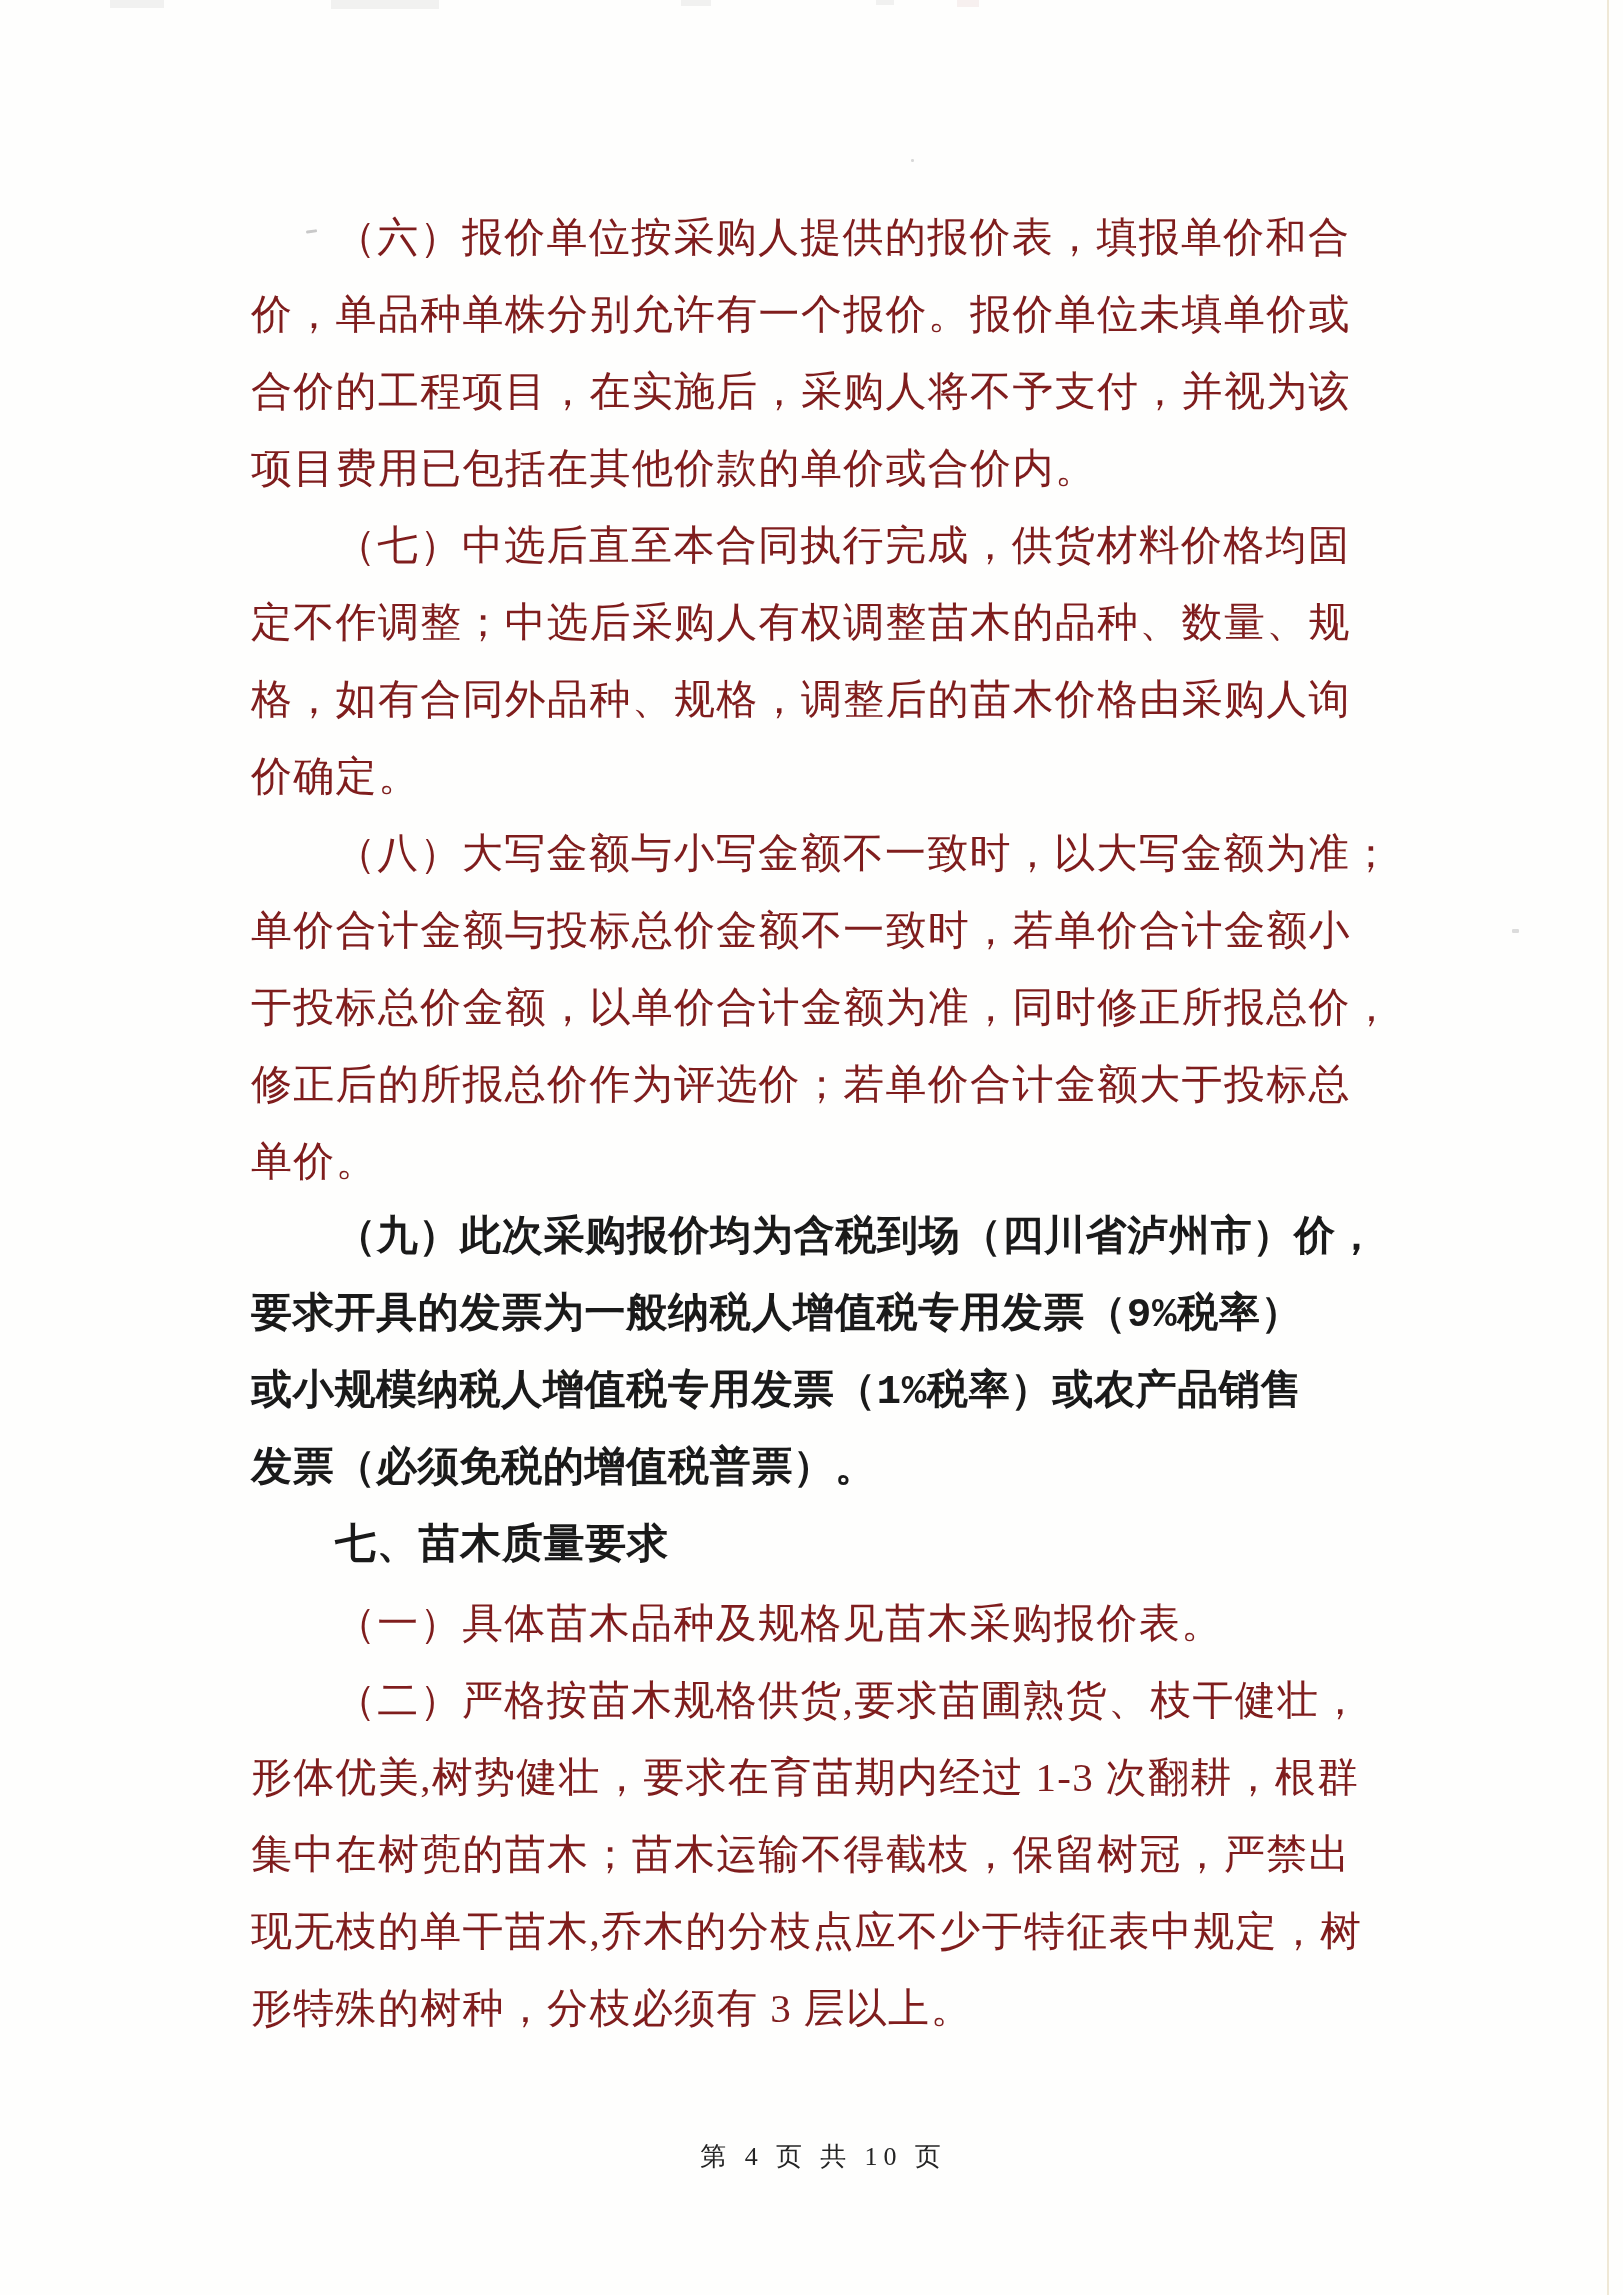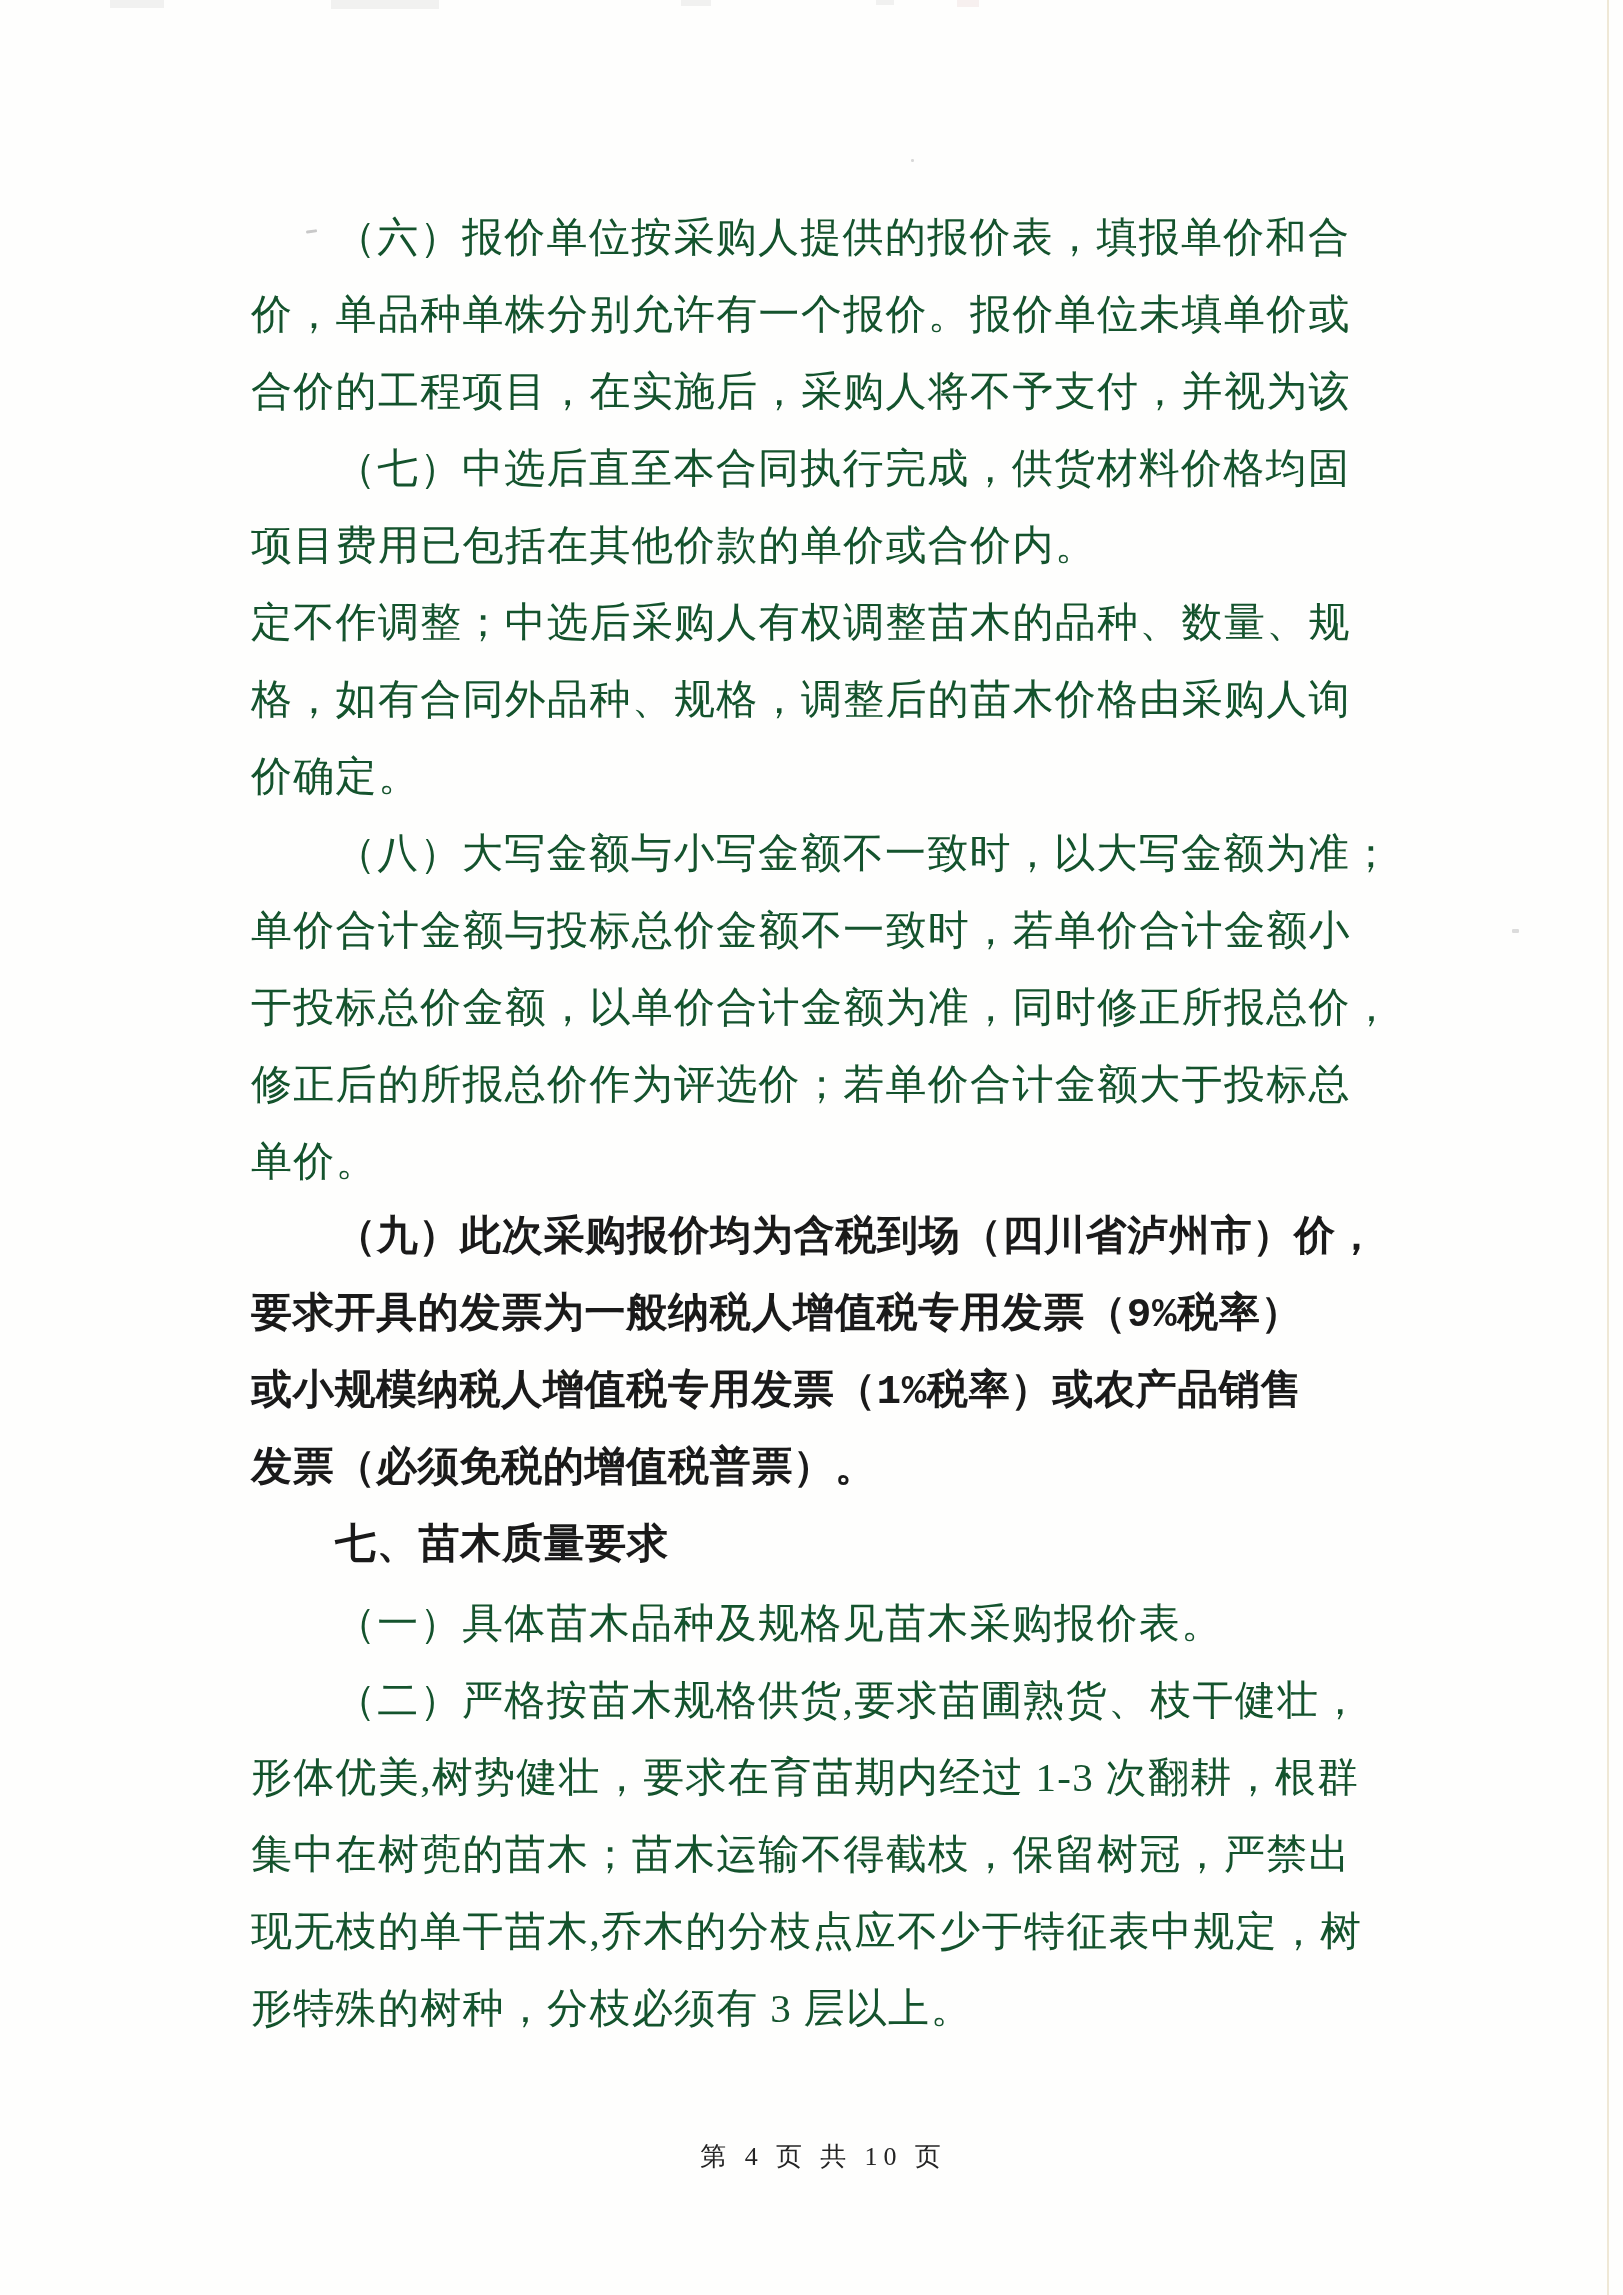--- a/index.html
+++ b/index.html
@@ -12,21 +12,21 @@
   }
   .doc{
     position:absolute;
     left:251px;top:211px;width:1119px;
   }
   .line{
     height:77px;
     font-size:41px;
     line-height:52px;
     letter-spacing:1.3px;
-    color:#14532d;
+    color:#7f1d1d;
     white-space:nowrap;
   }
   .line.indent{padding-left:84px;}
   .line.bold{font-weight:700;color:#1a1a1a;letter-spacing:0.7px;font-family:Liberation Mono, monospace;}
   .footer{
     position:absolute;left:12px;top:2139px;width:100%;
     text-align:center;
     font-size:26px;letter-spacing:5.9px;color:#242424;
     font-family:"Liberation Serif","DejaVu Serif",serif;
   }
@@ -58,22 +58,22 @@
   <div class="edge-smudge sm5"></div>
   <div class="scan-line-right"></div>
   <div class="speck sp1"></div>
   <div class="speck sp2"></div>
   <div class="speck sp3"></div>
 
   <div class="doc" id="doc-lines">
       <div class="line indent">（六）报价单位按采购人提供的报价表，填报单价和合</div>
       <div class="line">价，单品种单株分别允许有一个报价。报价单位未填单价或</div>
       <div class="line">合价的工程项目，在实施后，采购人将不予支付，并视为该</div>
+      <div class="line">项目费用已包括在其他价款的单价或合价内。</div>
       <div class="line indent">（七）中选后直至本合同执行完成，供货材料价格均固</div>
-      <div class="line">项目费用已包括在其他价款的单价或合价内。</div>
       <div class="line">定不作调整；中选后采购人有权调整苗木的品种、数量、规</div>
       <div class="line">格，如有合同外品种、规格，调整后的苗木价格由采购人询</div>
       <div class="line">价确定。</div>
       <div class="line indent">（八）大写金额与小写金额不一致时，以大写金额为准；</div>
       <div class="line">单价合计金额与投标总价金额不一致时，若单价合计金额小</div>
       <div class="line">于投标总价金额，以单价合计金额为准，同时修正所报总价，</div>
       <div class="line">修正后的所报总价作为评选价；若单价合计金额大于投标总</div>
       <div class="line">单价。</div>
       <div class="line indent bold">（九）此次采购报价均为含税到场（四川省泸州市）价，</div>
       <div class="line bold">要求开具的发票为一般纳税人增值税专用发票（9%税率）</div>

